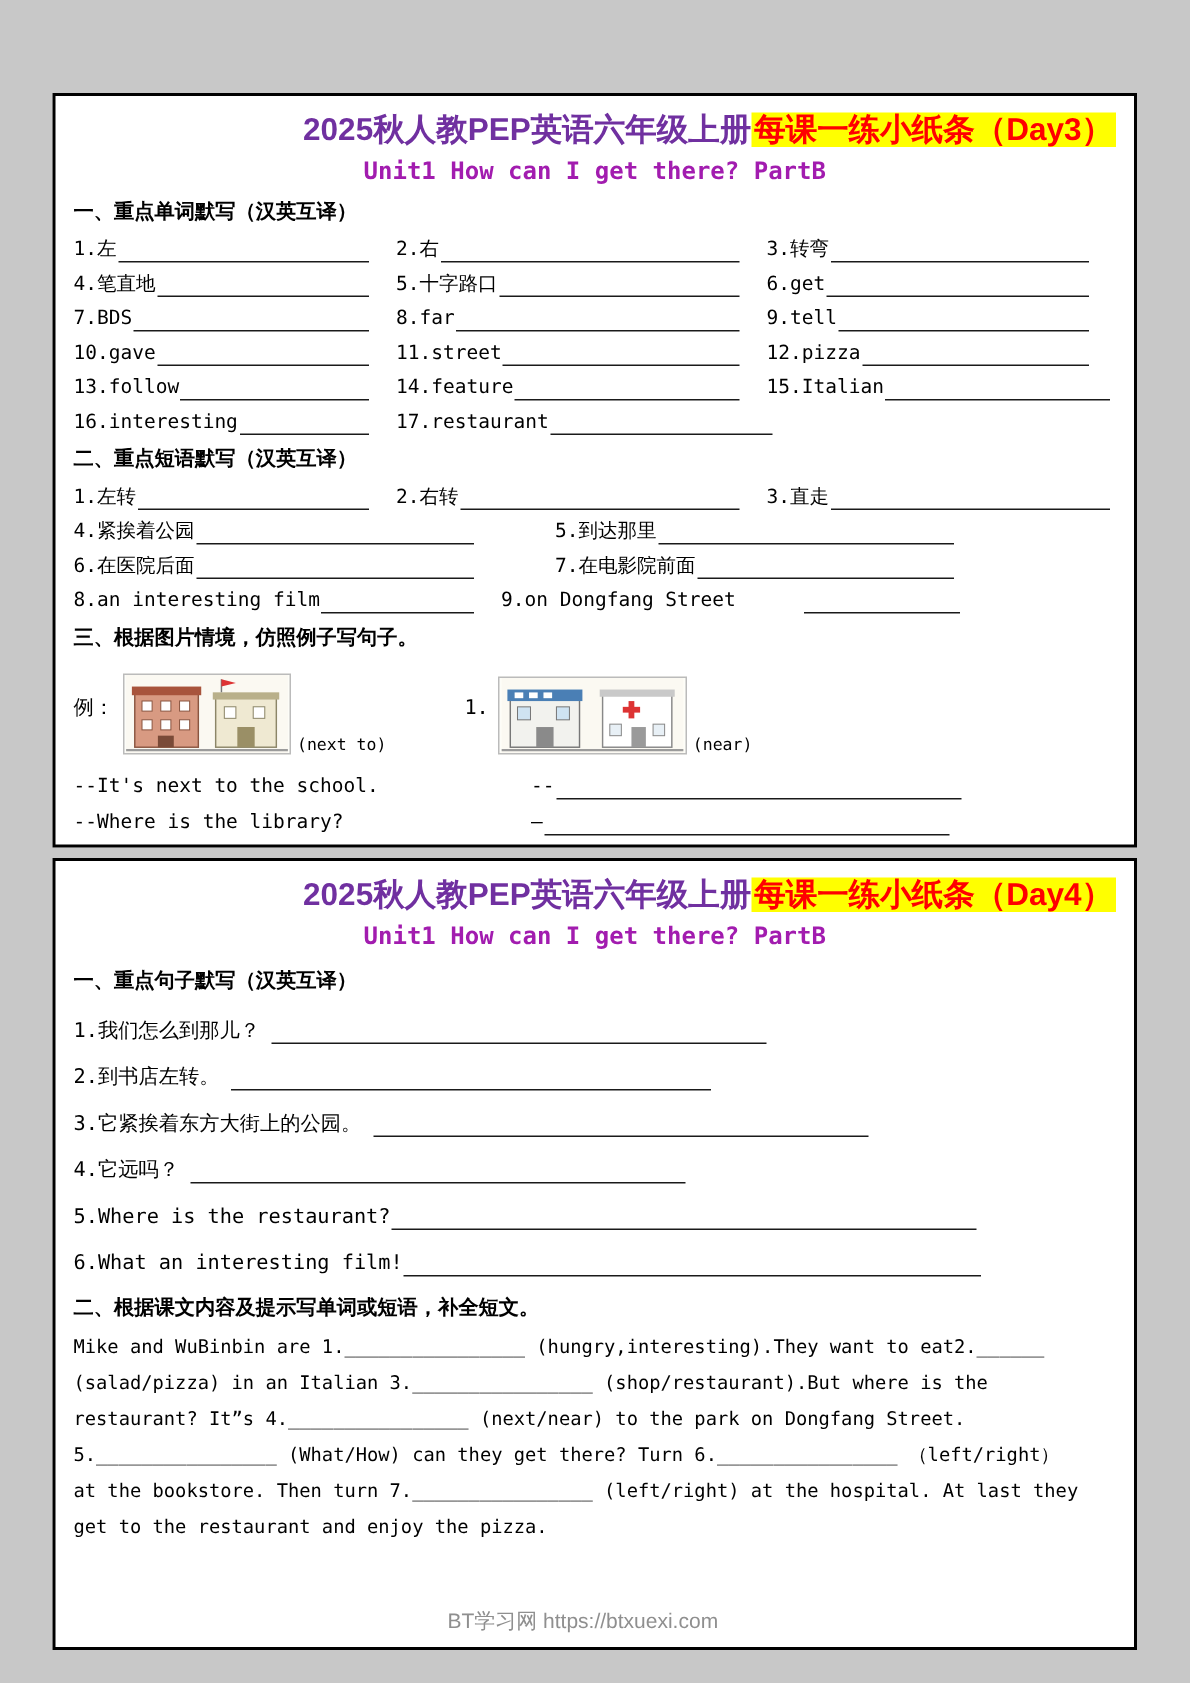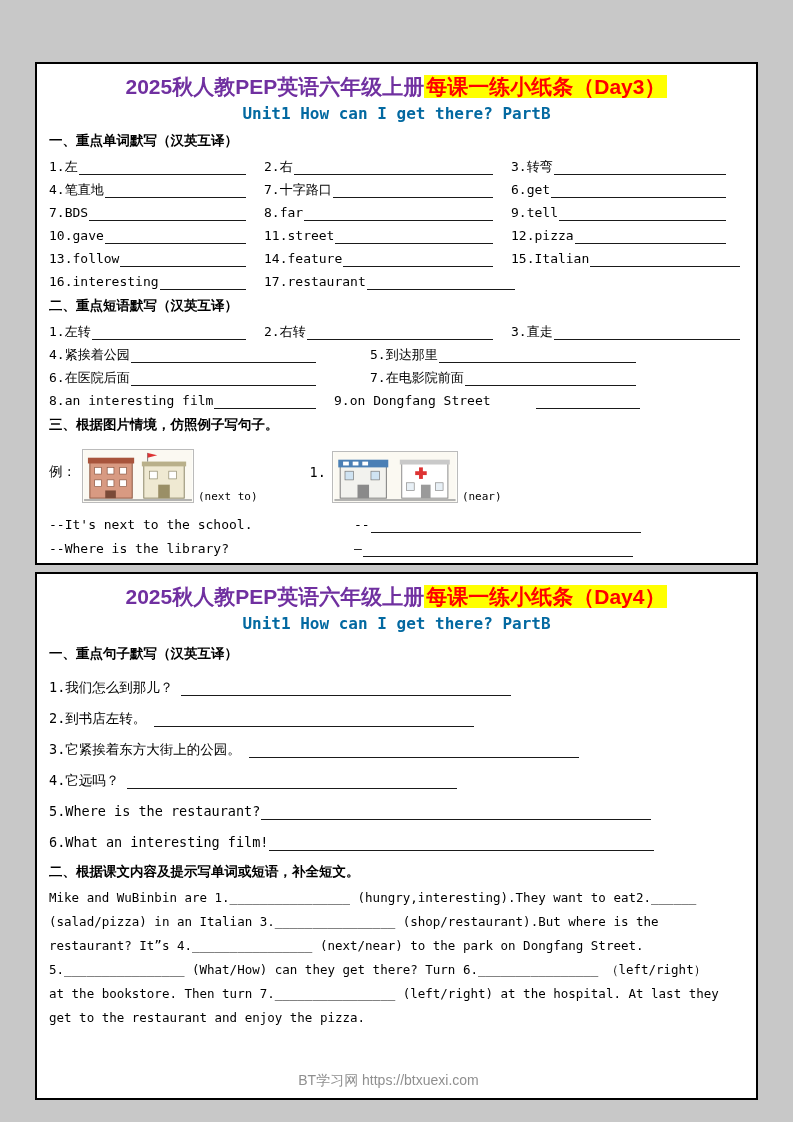--- a/index.html
+++ b/index.html
@@ -2,24 +2,24 @@
 <html><head>
 <meta charset="utf-8">
 <style>
   * { margin:0; padding:0; box-sizing:border-box; }
   html,body { width:793px; background:#c8c8c8; }
   body { font-family:"DejaVu Sans Mono","Liberation Mono",monospace; color:#000; }
   .page { position:relative; width:793px; height:1122px; background:#c8c8c8; padding:62px 35px 0; }
   .panel { background:#fff; border:2px solid #000; padding:10px 12px; overflow:hidden; }
   .panel-day3 { height:503px; margin-bottom:7px; }
   .panel-day4 { height:528px; position:relative; }
-  .title { text-align:center; font-family:"Liberation Sans","DejaVu Sans",sans-serif; font-weight:bold; font-size:21px; line-height:26px; white-space:nowrap; }
+  .title { text-align:right; font-family:"Liberation Sans","DejaVu Sans",sans-serif; font-weight:bold; font-size:21px; line-height:26px; white-space:nowrap; }
   .t-main { color:#7030a0; }
   .t-hl { color:#ff0000; background:#ffff00; padding:0 2px; }
-  .subtitle { text-align:center; color:#0369a1; font-weight:bold; font-size:16px; line-height:23px; margin-top:2px; }
+  .subtitle { text-align:center; color:#a21caf; font-weight:bold; font-size:16px; line-height:23px; margin-top:2px; }
   .sec-head { font-family:"Liberation Sans","DejaVu Sans",sans-serif; font-weight:bold; font-size:13.5px; line-height:17px; margin:7px 0 3px; }
   .grid3 { display:grid; grid-template-columns:215px 247px 1fr; }
   .cell { display:flex; align-items:flex-end; height:23px; padding-right:18px; font-size:13px; }
   .cell:last-child, .cell.noPad { padding-right:4px; }
   .lbl { white-space:nowrap; line-height:17px; }
   .blank { flex:1 1 auto; border-bottom:1px solid #1a1a1a; height:15px; min-width:18px; margin-left:1px; }
   .flexrow { display:flex; }
   .w215{width:215px;} .w255{width:255px;} .w285{width:285px;} .w270{width:270px;margin-left:36px;} .w310{width:310px;gap:44px;}
   .figure-row { display:flex; align-items:flex-end; margin:8px 0 6px; height:62px; }
   .fig-label { font-size:13.5px; align-self:center; margin-right:6px; }
@@ -60,21 +60,21 @@
         </div>
       <div class="cell">
           <span class="lbl">3.转弯</span>
           <span class="blank"></span>
         </div>
       <div class="cell">
           <span class="lbl">4.笔直地</span>
           <span class="blank"></span>
         </div>
       <div class="cell">
-          <span class="lbl">7.十字路口</span>
+          <span class="lbl">5.十字路口</span>
           <span class="blank"></span>
         </div>
       <div class="cell">
           <span class="lbl">6.get</span>
           <span class="blank"></span>
         </div>
       <div class="cell">
           <span class="lbl">7.BDS</span>
           <span class="blank"></span>
         </div>

